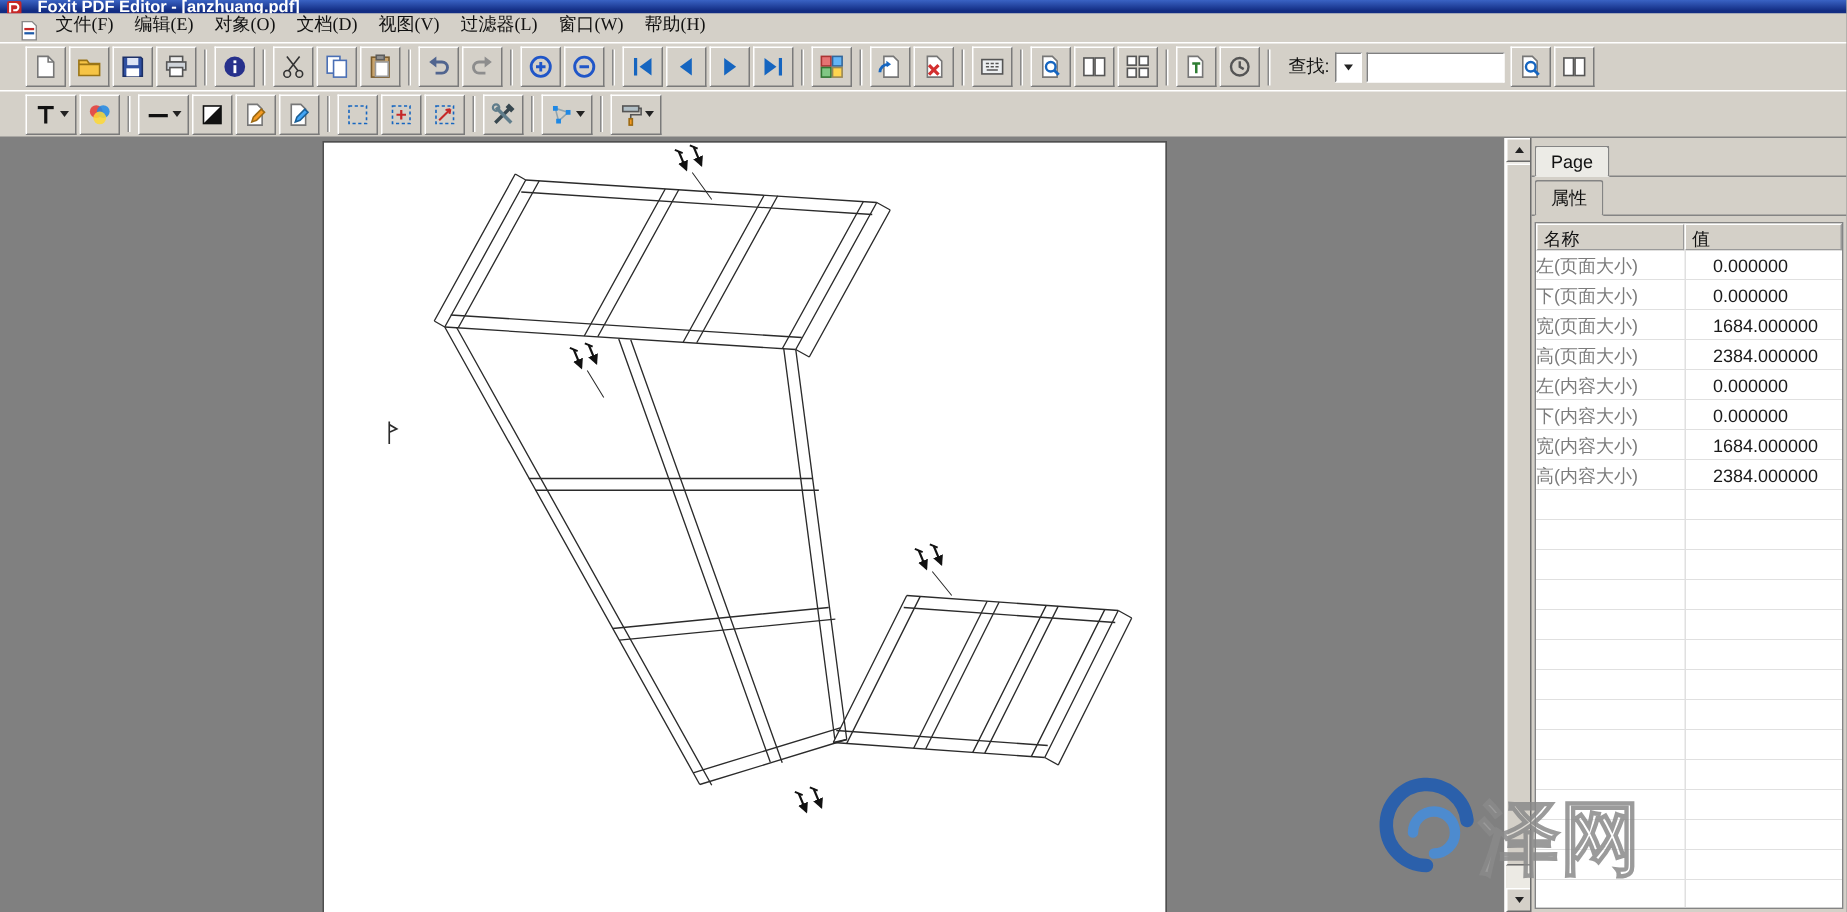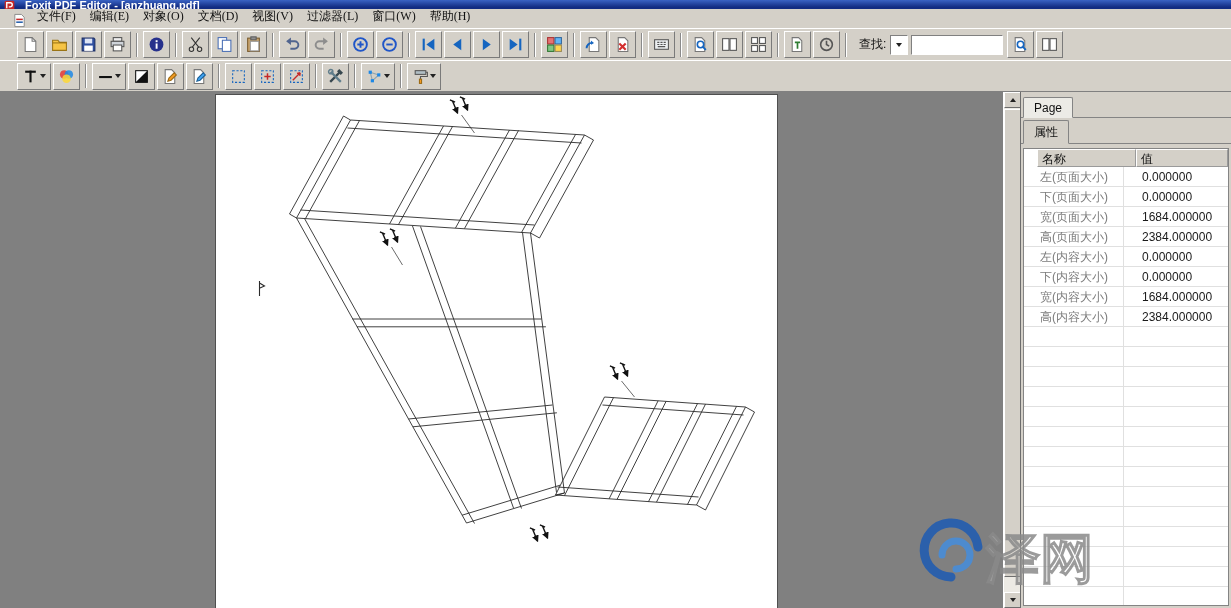--- a/index.html
+++ b/index.html
@@ -52,28 +52,28 @@
   .tri-down { width:0; height:0; border-left:3.5px solid transparent; border-right:3.5px solid transparent; border-top:4.5px solid #222; }
 
   
   .panel { position:absolute; left:1020px; top:92px; width:211px; height:516px; background:#D4D0C8;
     border-left:1px solid #6d6d6d; z-index:10; }
   .tabstrip { position:relative; height:22px; margin-top:4px; border-bottom:1px solid #848484; }
   .tab { position:absolute; left:2px; bottom:-1px; padding:3px 10px 2px; background:#D4D0C8;
     border:1px solid #848484; border-bottom:1px solid #D4D0C8; border-radius:2px 2px 0 0; white-space:nowrap; }
   .tab.t2 { background:#ECEBE6; border-bottom:1px solid #ECEBE6; }
   .grid { position:absolute; left:2px; right:2px; top:56px; bottom:2px; background:#fff; border:1px solid #848484; overflow:hidden; }
-  .ghead { display:flex; height:18px;margin-left:13px; }
+  .ghead { display:flex; height:18px; }
   .gh { background:#D4D0C8; border:1px solid; border-color:#fff #9a9a9a #9a9a9a #fff; padding:1px 4px; overflow:hidden; white-space:nowrap; }
   .gh.c1 { width:99px; flex:0 0 auto; } .gh.c2 { flex:1; }
   .gbody { position:relative; height:calc(100% - 18px);
     background:repeating-linear-gradient(180deg,#fff 0px,#fff 19px,#E0E0E0 19px,#E0E0E0 20px); }
   .gbody::after { content:""; position:absolute; left:99px; top:0; bottom:0; width:1px; background:#E0E0E0; }
   .prow { display:flex; height:20px; align-items:center; position:relative; }
-  .pname { width:99px; flex:0 0 auto; padding-left:16px; color:#7b7b7b; white-space:nowrap; overflow:hidden; }
+  .pname { width:99px; flex:0 0 auto; padding-left:0; color:#7b7b7b; white-space:nowrap; overflow:hidden; }
   .pval { flex:1; padding-left:19px; color:#1a1a1a; white-space:nowrap; overflow:hidden; }
 
   
   .watermark { position:absolute; left:916px; top:517px; width:180px; height:78px; z-index:40; pointer-events:none; opacity:.85; }
 </style>
 </head>
 <body>
 
 <svg width="0" height="0" style="position:absolute" aria-hidden="true">
 <defs>

